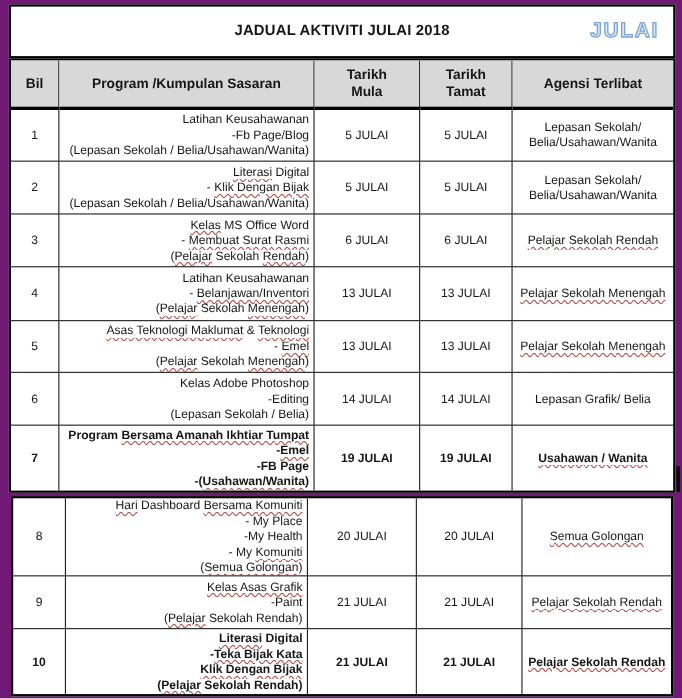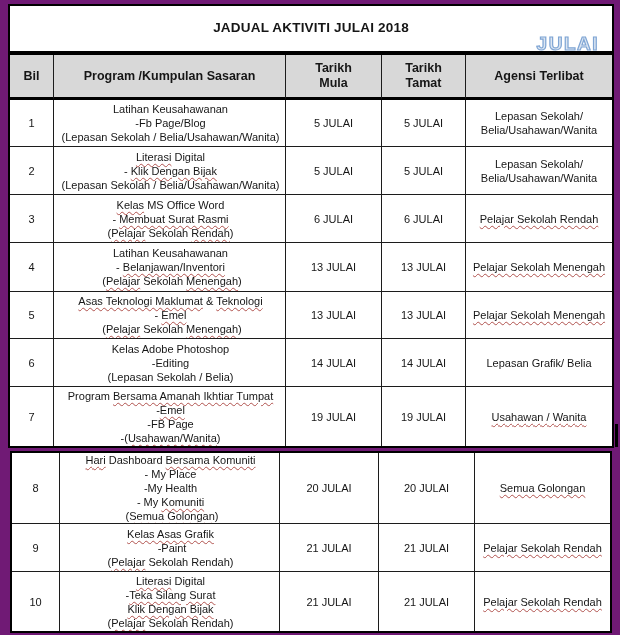--- a/index.html
+++ b/index.html
@@ -10,42 +10,41 @@
   .titlebox{
     position:absolute;left:8px;top:4px;width:606px;height:49px;
     box-sizing:border-box;border:2px solid #000;background:#fff;
     display:flex;flex-direction:column;justify-content:center;align-items:center;
     font-weight:bold;font-size:13.5px;line-height:1.5;letter-spacing:.2px;text-align:center;
   }
   .badge{
     position:absolute;right:13px;top:50%;transform:translateY(-50%);
     font-size:19px;font-weight:bold;letter-spacing:1.5px;
     color:var(--badge-fill,#dde8f4);
-    margin-top:15px;
     -webkit-text-stroke:1.2px var(--badge-stroke,#7fa5d4);
   }
 
   
   .tbl{
     position:absolute;box-sizing:border-box;border:2px solid #000;background:#fff;
     display:grid;
   }
   .cell{
     box-sizing:border-box;border-right:1.5px solid #1c1c1c;border-bottom:1.5px solid #1c1c1c;
     display:flex;align-items:center;justify-content:center;
     font-size:11px;line-height:14px;overflow:hidden;
   }
   .cell.lastcol{border-right:none;}
-  .cell.lastrow{border-bottom:none;}
+  .cell.lastrow{border-bottom:none;font-weight:bold;}
   .cell.hdr{
     background:var(--header-bg,#d8d8d8);font-weight:bold;font-size:12.5px;line-height:15px;
     text-align:center;border-bottom:3px solid #000;
   }
   .cell.program{
-    flex-direction:column;align-items:center;justify-content:center;
+    flex-direction:column;align-items:flex-end;justify-content:center;
     padding:3px 4px 3px 6px;text-align:left;white-space:pre-wrap;
   }
   .cell.center2{flex-direction:column;text-align:center;padding:2px;}
   .sq{
     text-decoration-line:underline;
     text-decoration-style:wavy;
     text-decoration-color:var(--squiggle,#b0524e);
     text-decoration-thickness:1px;
     text-underline-offset:2px;
   }
@@ -141,21 +140,21 @@
         <div><span class="sq">Semua Golongan</span></div>
       </div>
       <div class="cell ">9</div>
       <div class="cell program"><div><span class="sq">Kelas Asas Grafik</span></div><div><span> -Paint</span></div><div><span>(</span><span class="sq">Pelajar</span><span> Sekolah Rendah)</span></div></div>
       <div class="cell ">21 JULAI</div>
       <div class="cell ">21 JULAI</div>
       <div class="cell center2 lastcol">
         <div><span class="sq">Pelajar Sekolah Rendah</span></div>
       </div>
       <div class="cell  lastrow">10</div>
-      <div class="cell program lastrow"><div><span class="sq">Literasi</span><span> Digital</span></div><div><span>-</span><span class="sq">Teka Silang Surat</span></div><div><span class="sq">Klik Dengan Bijak</span></div><div><span>(</span><span class="sq">Pelajar</span><span> Sekolah Rendah)</span></div></div>
+      <div class="cell program lastrow"><div><span class="sq">Literasi</span><span> Digital</span></div><div><span>-</span><span class="sq">Teka Bijak Kata</span></div><div><span class="sq">Klik Dengan Bijak</span></div><div><span>(</span><span class="sq">Pelajar</span><span> Sekolah Rendah)</span></div></div>
       <div class="cell  lastrow">21 JULAI</div>
       <div class="cell  lastrow">21 JULAI</div>
       <div class="cell center2 lastcol lastrow">
         <div><span class="sq">Pelajar Sekolah Rendah</span></div>
       </div>
     </div>
 
   <div class="cursor-bar"></div>
 
 </div>

